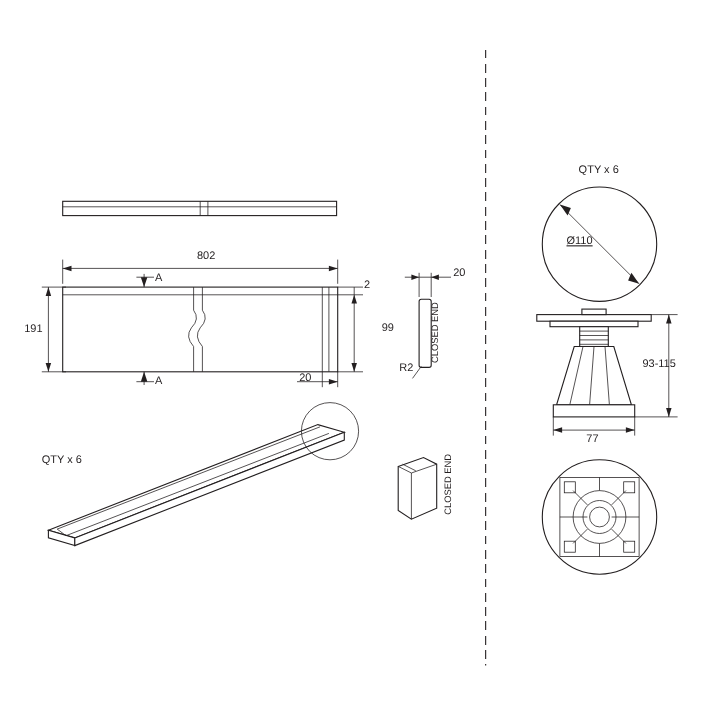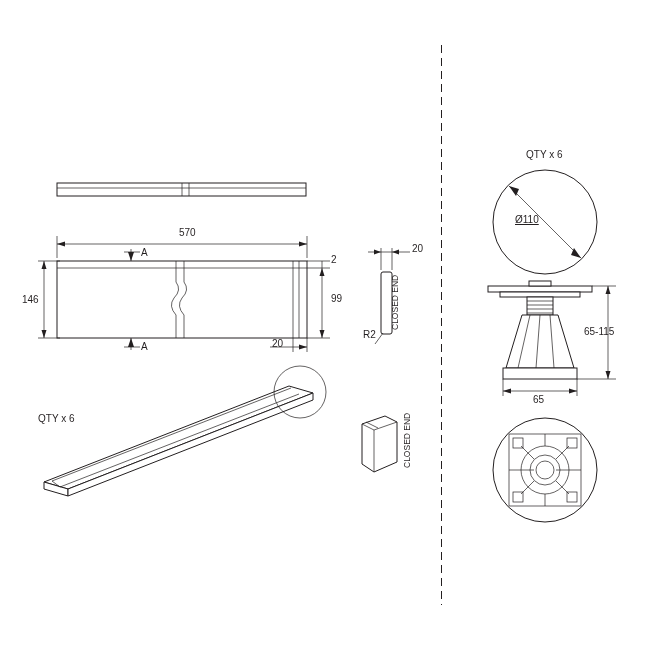--- a/index.html
+++ b/index.html
@@ -183,33 +183,33 @@
       <rect x="567" y="438" width="10" height="10" class="stroke-thin"></rect>
       <rect x="513" y="492" width="10" height="10" class="stroke-thin"></rect>
       <rect x="567" y="492" width="10" height="10" class="stroke-thin"></rect>
       <line x1="509" y1="470" x2="534" y2="470" class="stroke-thin"></line>
       <line x1="556" y1="470" x2="581" y2="470" class="stroke-thin"></line>
       <line x1="545" y1="434" x2="545" y2="446" class="stroke-thin"></line>
       <line x1="545" y1="494" x2="545" y2="506" class="stroke-thin"></line>
     </g>
   </svg>
 
-  <div class="lbl" style="left:179px;top:228px;">570</div>
-  <div class="lbl" style="left:22px;top:295px;">146</div>
-  <div class="lbl" style="left:331px;top:294px;">99</div>
+  <div class="lbl" style="left:179px;top:228px;">802</div>
+  <div class="lbl" style="left:22px;top:295px;">191</div>
+  <div class="lbl" style="left:347px;top:294px;">99</div>
   <div class="lbl" style="left:331px;top:255px;">2</div>
   <div class="lbl" style="left:272px;top:339px;">20</div>
   <div class="lbl" style="left:141px;top:248px;">A</div>
   <div class="lbl" style="left:141px;top:342px;">A</div>
 
   <div class="lbl" style="left:412px;top:244px;">20</div>
   <div class="lbl" style="left:363px;top:330px;">R2</div>
   <div class="lbl sm vert" style="left:390px;top:330px;">CLOSED END</div>
 
   <div class="lbl" style="left:38px;top:414px;">QTY x 6</div>
   <div class="lbl sm vert" style="left:402px;top:468px;">CLOSED END</div>
 
   <div class="lbl" style="left:526px;top:150px;">QTY x 6</div>
   <div class="lbl" style="left:515px;top:215px;text-decoration:underline;">Ø110</div>
-  <div class="lbl" style="left:584px;top:327px;">65-115</div>
-  <div class="lbl" style="left:533px;top:395px;">65</div>
+  <div class="lbl" style="left:584px;top:327px;">93-115</div>
+  <div class="lbl" style="left:533px;top:395px;">77</div>
 
 </div>
 
 </body></html>

